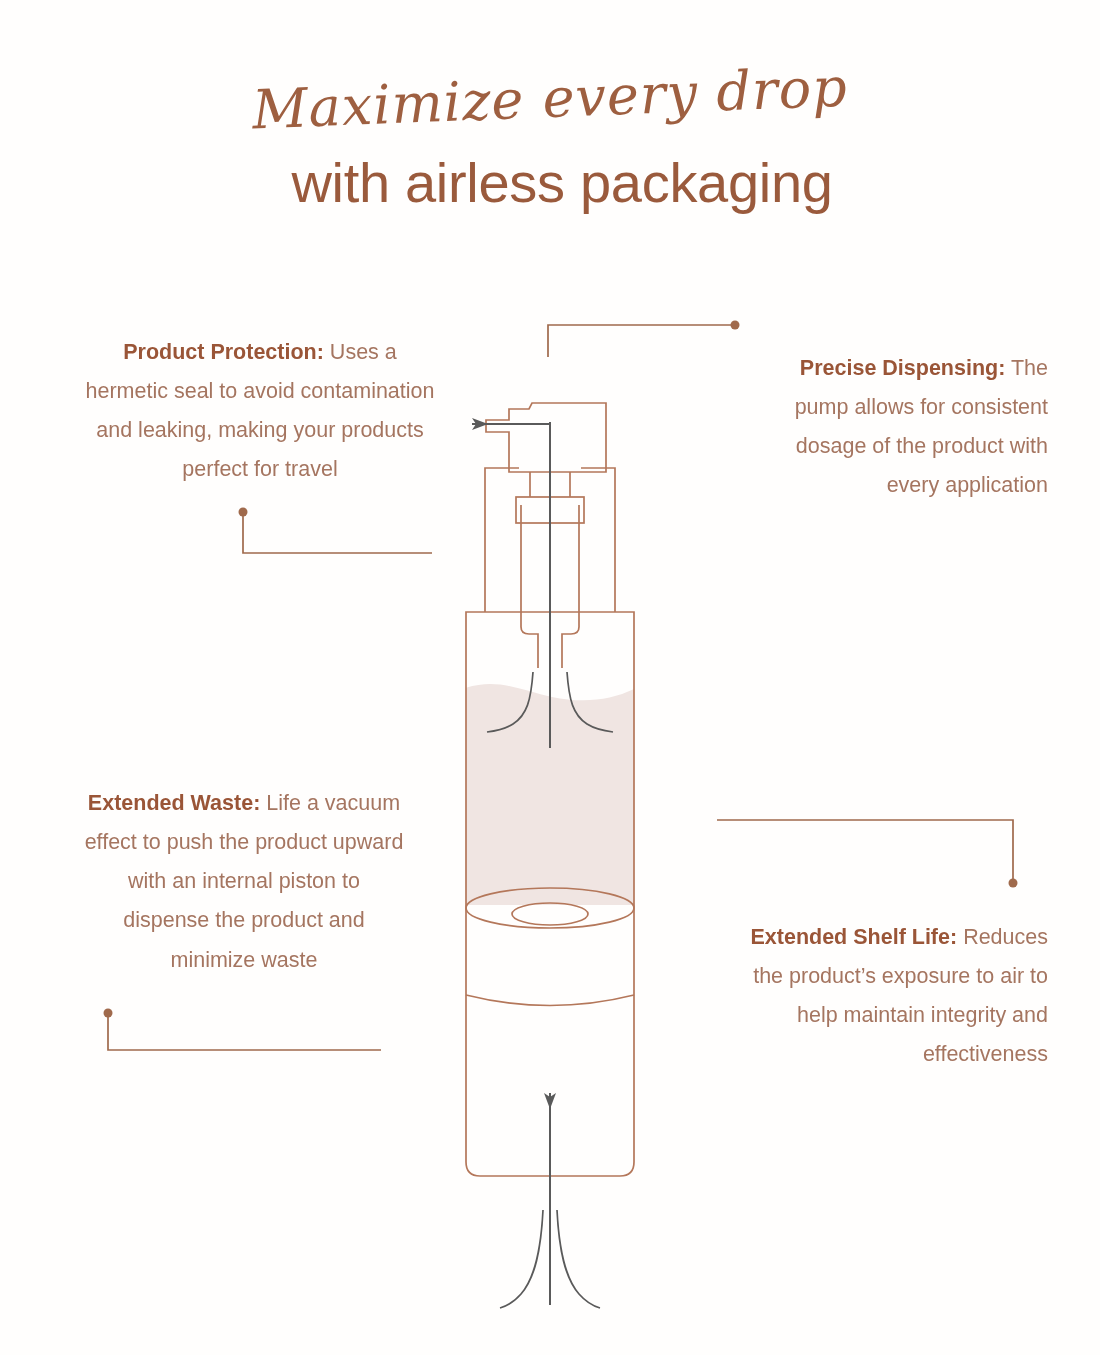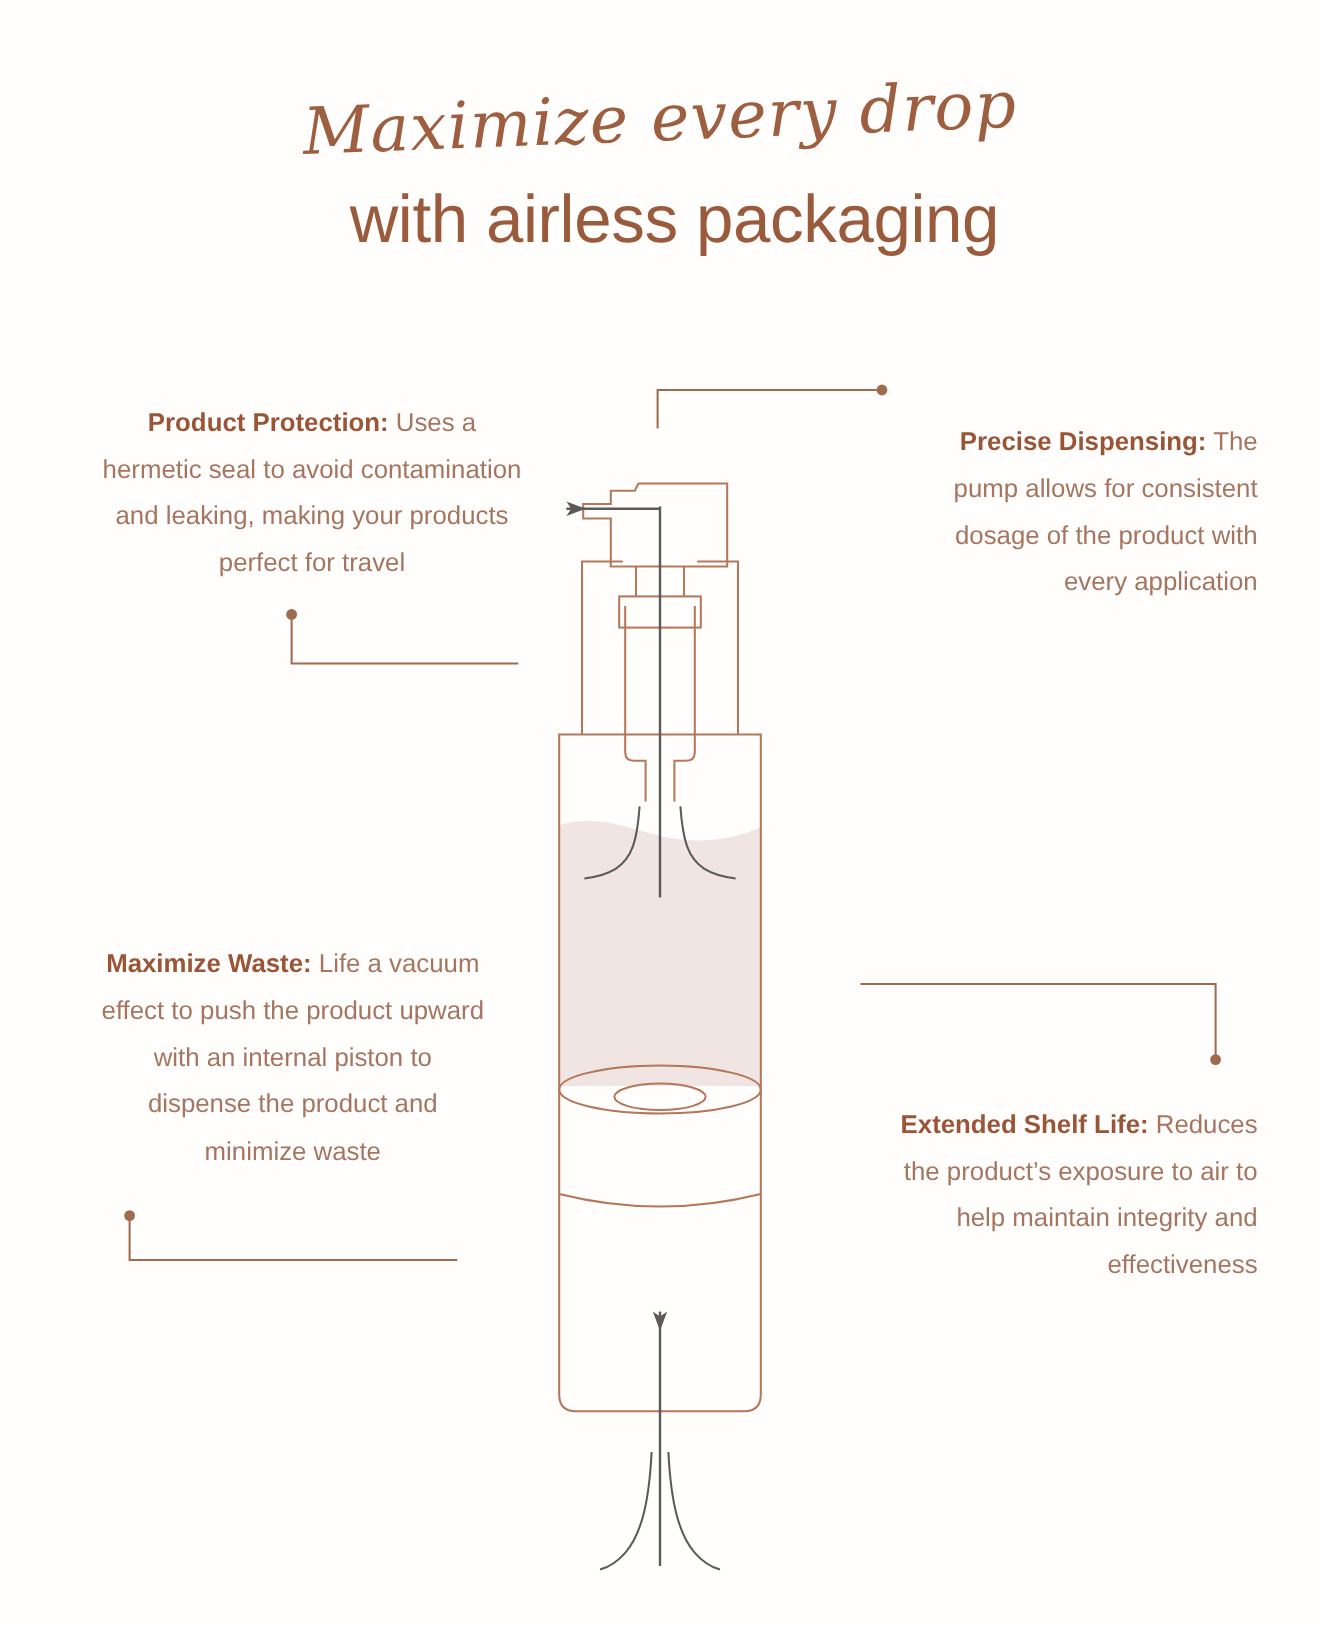--- a/index.html
+++ b/index.html
@@ -163,20 +163,20 @@
 
   <div class="callout align-left" id="callout-product-protection">
     <span class="lead">Product Protection:</span><span> Uses a hermetic seal to avoid contamination and leaking, making your products perfect for travel</span>
   </div>
 
   <div class="callout align-right" id="callout-precise-dispensing">
     <span class="lead">Precise Dispensing:</span><span> The pump allows for consistent dosage of the product with every application</span>
   </div>
 
   <div class="callout align-left" id="callout-reduced-waste">
-    <span class="lead">Maximize Waste:</span><span> Life a vacuum effect to push the product upward with an internal piston to dispense the product and minimize waste</span>
+    <span class="lead">Extended Waste:</span><span> Life a vacuum effect to push the product upward with an internal piston to dispense the product and minimize waste</span>
   </div>
 
   <div class="callout align-right" id="callout-extended-shelf">
     <span class="lead">Extended Shelf Life:</span><span> Reduces the product’s exposure to air to help maintain  integrity and effectiveness</span>
   </div>
 
 </div>
 
 </body></html>

